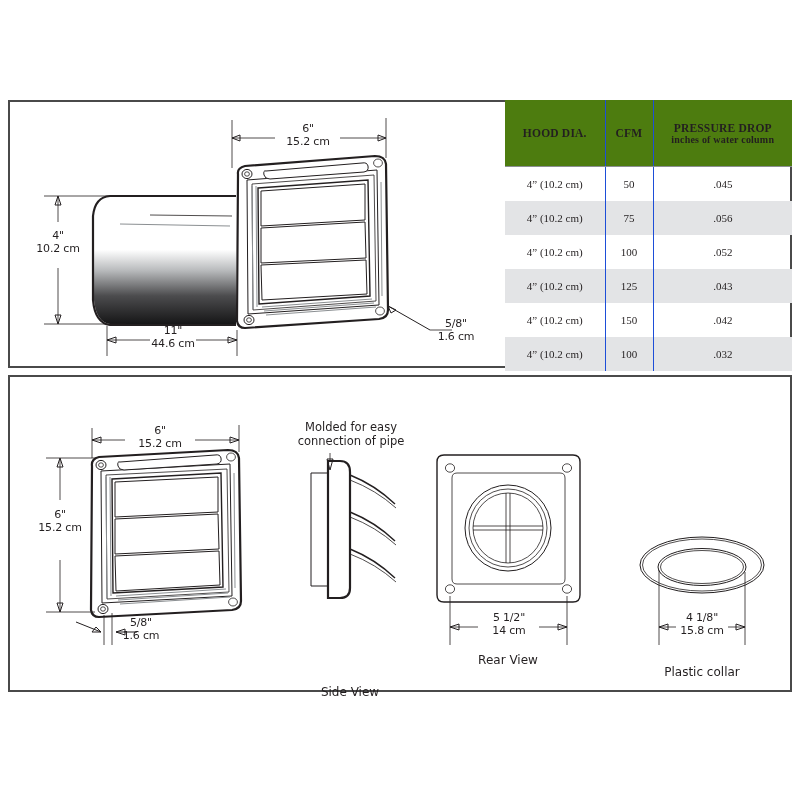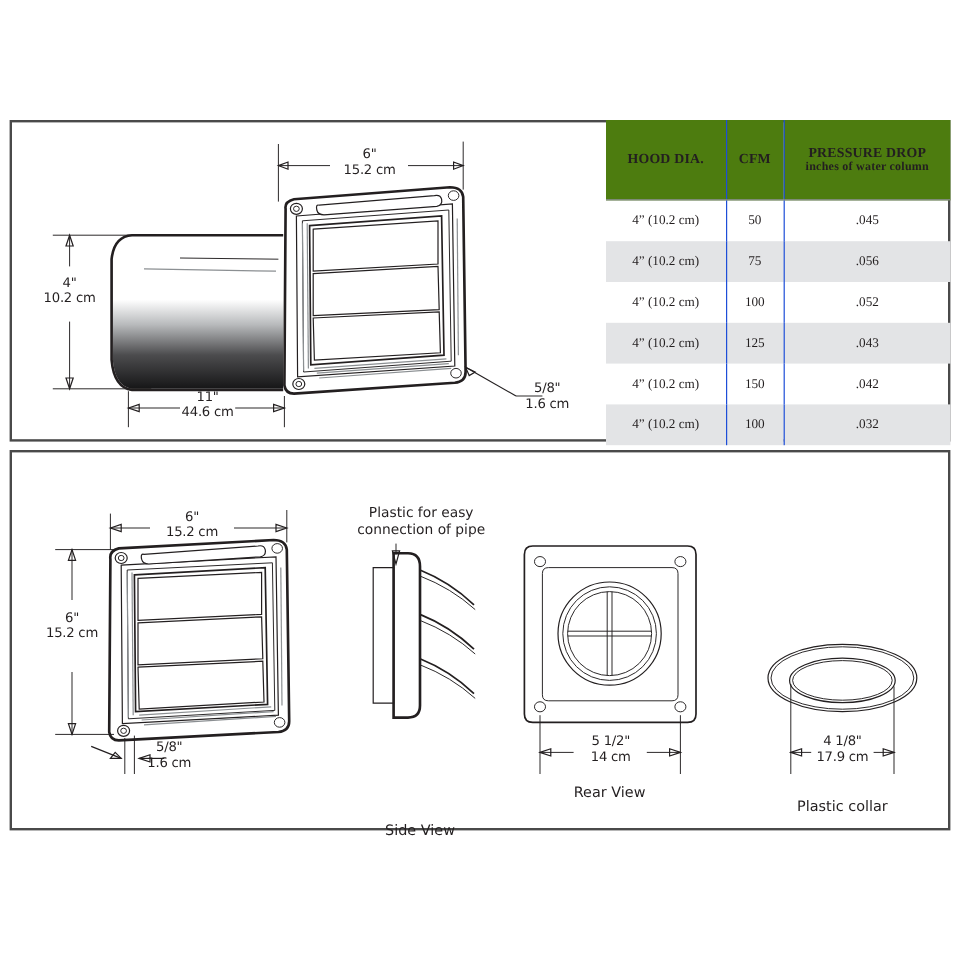--- a/index.html
+++ b/index.html
@@ -392,30 +392,30 @@
   <div class="dim" style="left:29px; top:509px; width:62px;">
     <span>6"</span><br>
     <span>15.2 cm</span>
   </div>
   <div class="dim" style="left:110px; top:617px; width:62px;">
     <span>5/8"</span><br>
     <span>1.6 cm</span>
   </div>
 
   <div class="note" style="left:288px; top:420px; text-align:center; width:126px;">
-    <span>Plastic for easy</span><br>
+    <span>Molded for easy</span><br>
     <span>connection of pipe</span>
   </div>
 
   <div class="dim" style="left:480px; top:612px; width:58px;">
     <span>5 1/2"</span><br>
     <span>14 cm</span>
   </div>
   <div class="dim" style="left:673px; top:612px; width:58px;">
     <span>4 1/8"</span><br>
-    <span>17.9 cm</span>
+    <span>15.8 cm</span>
   </div>
 
   <div class="viewlabel" style="left:285px; top:665px; width:130px;margin-top:20px;">Side View</div>
   <div class="viewlabel" style="left:443px; top:653px; width:130px;">Rear View</div>
   <div class="viewlabel" style="left:637px; top:665px; width:130px;">Plastic collar</div>
 
 </div>
 
 </body></html>

